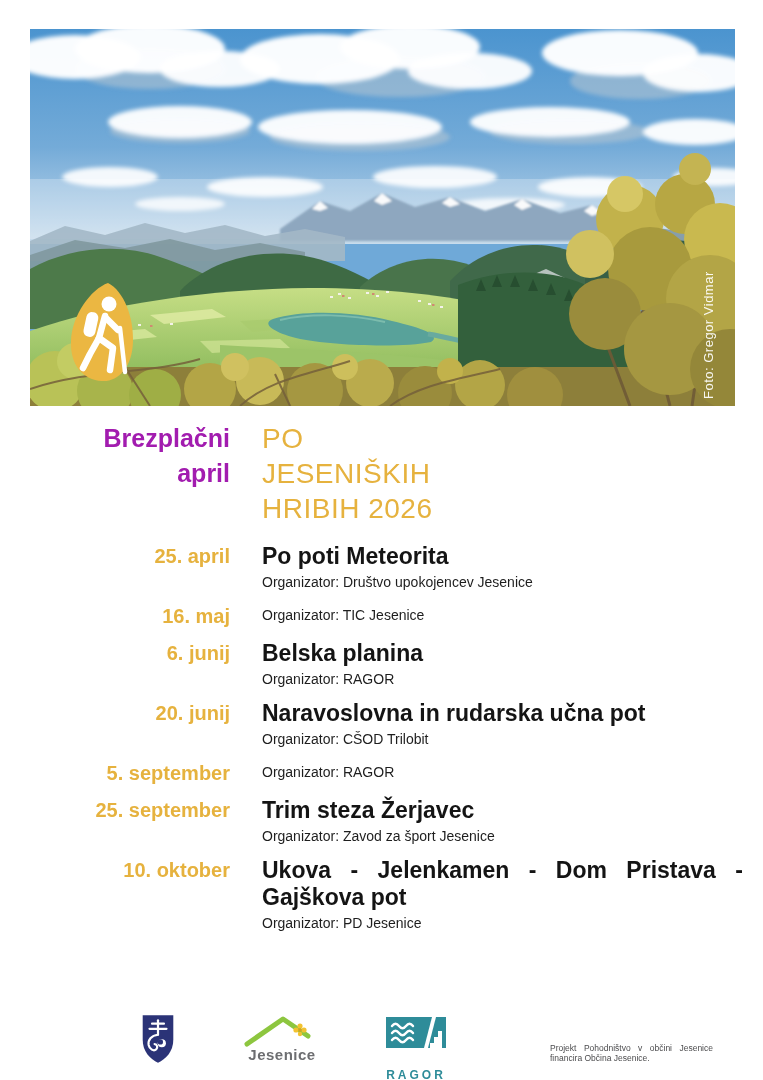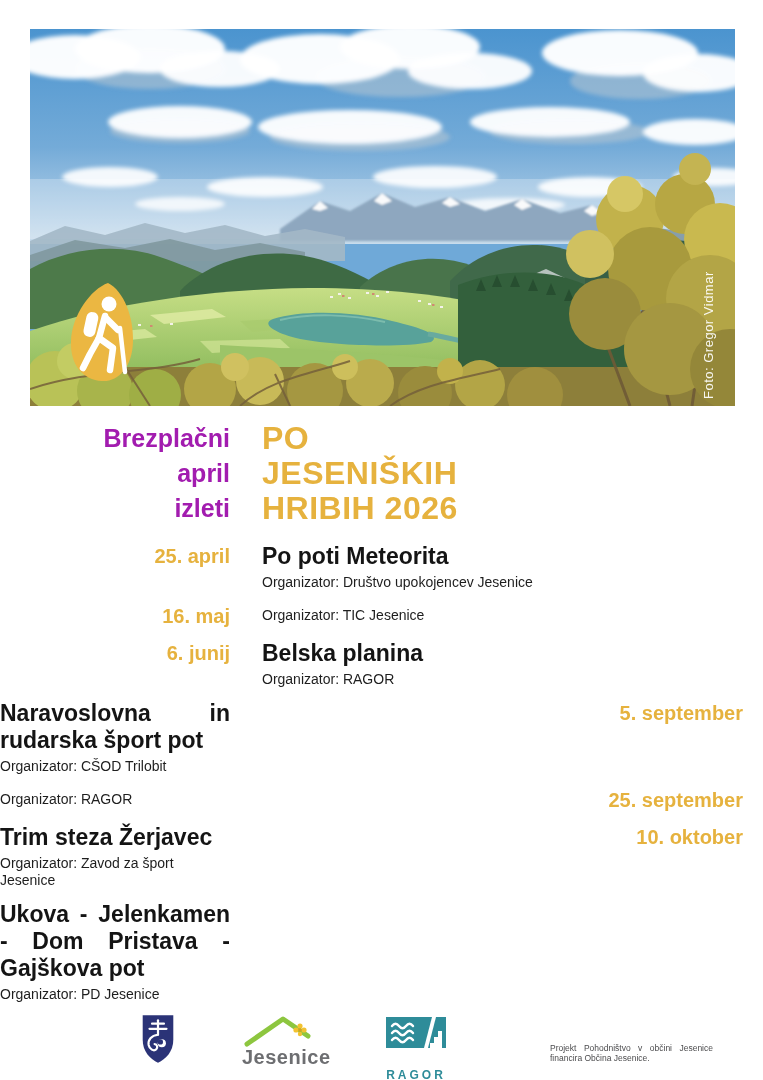--- a/index.html
+++ b/index.html
@@ -19,36 +19,36 @@
     writing-mode:vertical-rl; transform:rotate(180deg);
     color:rgba(255,255,255,.93); font-size:13px; letter-spacing:.5px;
     white-space:nowrap;
   }
   .hiker-badge { position:absolute; left:32px; top:252px; width:82px; height:102px; }
 
   
   .cols { display:grid; grid-template-columns:230px 1fr; column-gap:32px; }
   .header { position:absolute; top:421px; left:0; width:100%; }
   .subtitle { text-align:right; font-size:25px; font-weight:600; color:#a21caf; line-height:35px; }
-  .title    { font-size:32px; font-weight:700; color:#E6B23E; line-height:35px; letter-spacing:.5px; }
+  .title    { font-size:28px; font-weight:400; color:#E6B23E; line-height:35px; letter-spacing:.5px; }
 
   
   .events {
     position:absolute; top:543px; left:0; width:100%;
     padding-right:20px; box-sizing:border-box;
     display:grid; grid-template-columns:230px 1fr; column-gap:32px; row-gap:12px;
   }
   .date   { text-align:right; font-size:20px; font-weight:700; color:#E6B23E; padding-top:2px; }
   .etitle { font-size:23px; font-weight:700; color:#141414; line-height:27px; text-align:justify; }
   .org    { font-size:14px; color:#1e1e1e; line-height:17px; margin-top:4px; }
 
   
   .coat     { position:absolute; left:141px; top:1014px; width:34px; height:50px; }
   .jes-logo { position:absolute; left:242px; top:1012px; width:80px; text-align:center; }
-  .jes-logo .jes-label { font-size:20px; font-weight:700; color:#6D6E71; letter-spacing:.5px; margin-top:-6px; }
+  .jes-logo .jes-label { font-size:15px; font-weight:700; color:#6D6E71; letter-spacing:.5px; margin-top:-6px; }
   .ragor-logo { position:absolute; left:385px; top:1017px; width:62px; text-align:center; }
   .ragor-logo .ragor-label { font-size:12px; font-weight:600; color:#2E8C99; letter-spacing:3px; margin-top:16px; }
   .funding-note {
     position:absolute; left:542px; top:1043px; width:163px;
     font-size:8.5px; line-height:10px; color:#4c4c4e; text-align:justify;margin-left:8px;
   }
 </style>
 </head>
 <body>
 
@@ -247,21 +247,20 @@
       <circle cx="47" cy="23" r="7.5" fill="#ffffff"></circle>
       <rect x="23" y="31" width="12" height="25" rx="5.5" fill="#ffffff" transform="rotate(12 29 43)"></rect>
       <line x1="58" y1="47" x2="63" y2="91" stroke="#ffffff" stroke-width="4.5" stroke-linecap="round"></line>
     </svg>
   </div>
 
   <div class="header cols">
     <div class="subtitle">
       <div>Brezplačni</div>
       <div>april</div>
-      <div>izleti</div>
     </div>
     <div class="title">
       <div>PO</div>
       <div>JESENIŠKIH</div>
       <div>HRIBIH 2026</div>
     </div>
   </div>
 
   <div class="events">
     <div class="date">25. april</div>
@@ -274,22 +273,23 @@
     <div>
       <div class="org">Organizator: TIC Jesenice</div>
     </div>
 
     <div class="date">6. junij</div>
     <div>
       <div class="etitle">Belska planina</div>
       <div class="org">Organizator: RAGOR</div>
     </div>
 
-    <div>
-      <div class="etitle">Naravoslovna in rudarska šport pot</div>
+    <div class="date">20. junij</div>
+    <div>
+      <div class="etitle">Naravoslovna in rudarska učna pot</div>
       <div class="org">Organizator: CŠOD Trilobit</div>
     </div>
 
     <div class="date">5. september</div>
     <div>
       <div class="org">Organizator: RAGOR</div>
     </div>
 
     <div class="date">25. september</div>
     <div>

